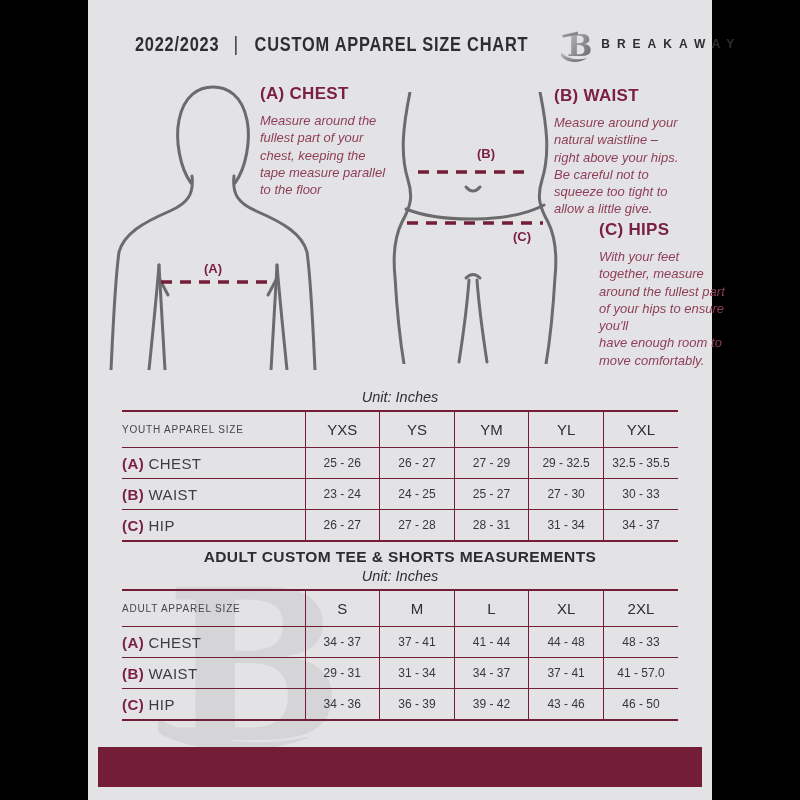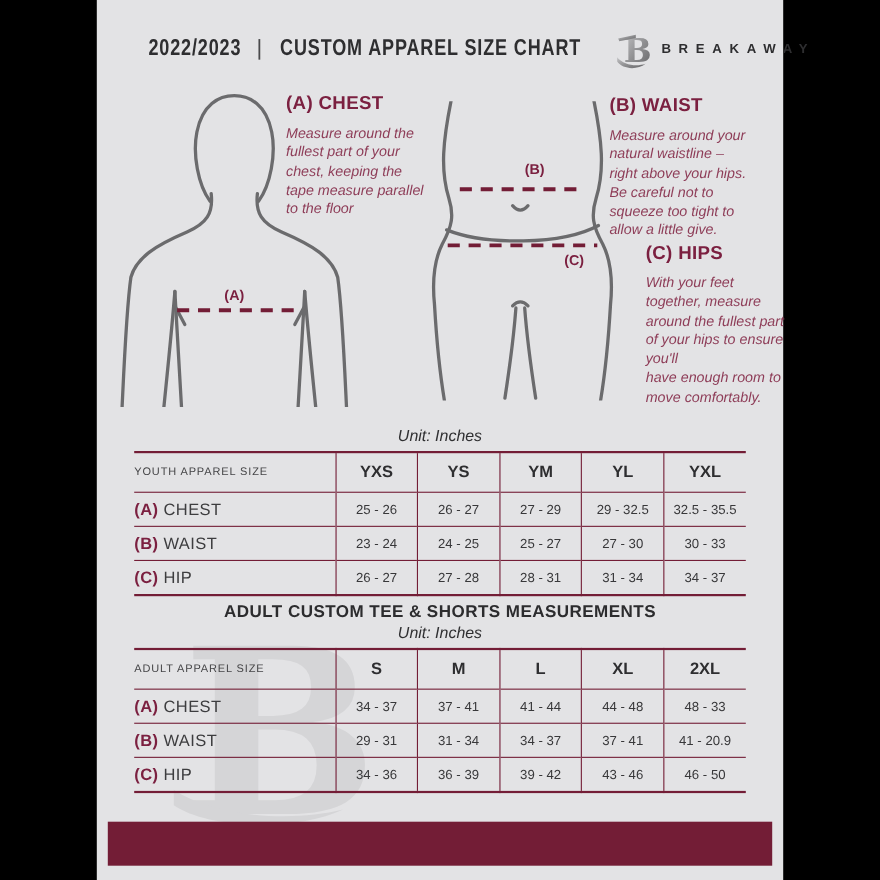--- a/index.html
+++ b/index.html
@@ -48,21 +48,21 @@
                    table-layout:fixed;z-index:2;border-top:2px solid var(--maroon);
                    border-bottom:2px solid var(--maroon);background:transparent;}
   table.size-table col.c0{width:183px;}
   table.size-table tr{border-bottom:1px solid var(--maroon);}
   table.size-table th, table.size-table td{border-left:1px solid var(--maroon);padding:0;}
   table.size-table th:first-child, table.size-table td:first-child{border-left:none;}
   table.size-table thead th{height:35px;}
   table.size-table tbody td{height:30px;}
   th.label-head{text-align:left;padding-left:12px;font-weight:normal;font-size:10px;
                 letter-spacing:0.8px;color:#454547;margin-top:40px;}
-  th.size-head{text-align:center;font-weight:bold;font-size:15px;color:#2e2e30;}
+  th.size-head{text-align:center;font-weight:normal;font-size:15px;color:#2e2e30;}
   td.row-label{text-align:left;padding-left:12px;font-size:15px;color:#3d3d3f;letter-spacing:0.4px;}
   td.row-label .prefix{font-weight:bold;color:var(--maroon-text);}
   td.val{text-align:center;font-size:12px;color:#38383a;}
 
   
   .footer-bar{position:absolute;left:10px;top:747px;width:604px;height:40px;
               background:var(--maroon);z-index:3;}
   .watermark{position:absolute;left:62px;top:540px;z-index:0;}
   .watermark text{font-family:"DejaVu Serif",serif;font-weight:bold;fill:var(--wm);}
   .watermark path{fill:var(--wm);}
@@ -135,21 +135,21 @@
     </div>
     <div class="instr" style="left:466px;top:86px;width:158px;">
       <h3>(B) WAIST</h3>
       <p>Measure around your
 natural waistline –
 right above your hips.
 Be careful not to
 squeeze too tight to
 allow a little give.</p>
     </div>
-    <div class="instr" style="left:452px;top:220px;width:162px;padding-left:47px;">
+    <div class="instr" style="left:464px;top:220px;width:162px;padding-left:47px;">
       <h3>(C) HIPS</h3>
       <p>With your feet
 together, measure
 around the fullest part
 of your hips to ensure
 you'll
 have enough room to
 move comfortably.</p>
     </div>
 
@@ -230,21 +230,21 @@
             <td class="val">41 - 44</td>
             <td class="val">44 - 48</td>
             <td class="val">48 - 33</td>
           </tr>
           <tr>
             <td class="row-label"><span class="prefix">(B)</span> WAIST</td>
             <td class="val">29 - 31</td>
             <td class="val">31 - 34</td>
             <td class="val">34 - 37</td>
             <td class="val">37 - 41</td>
-            <td class="val">41 - 20.9</td>
+            <td class="val">41 - 57.0</td>
           </tr>
           <tr>
             <td class="row-label"><span class="prefix">(C)</span> HIP</td>
             <td class="val">34 - 36</td>
             <td class="val">36 - 39</td>
             <td class="val">39 - 42</td>
             <td class="val">43 - 46</td>
             <td class="val">46 - 50</td>
           </tr>
         </tbody>

